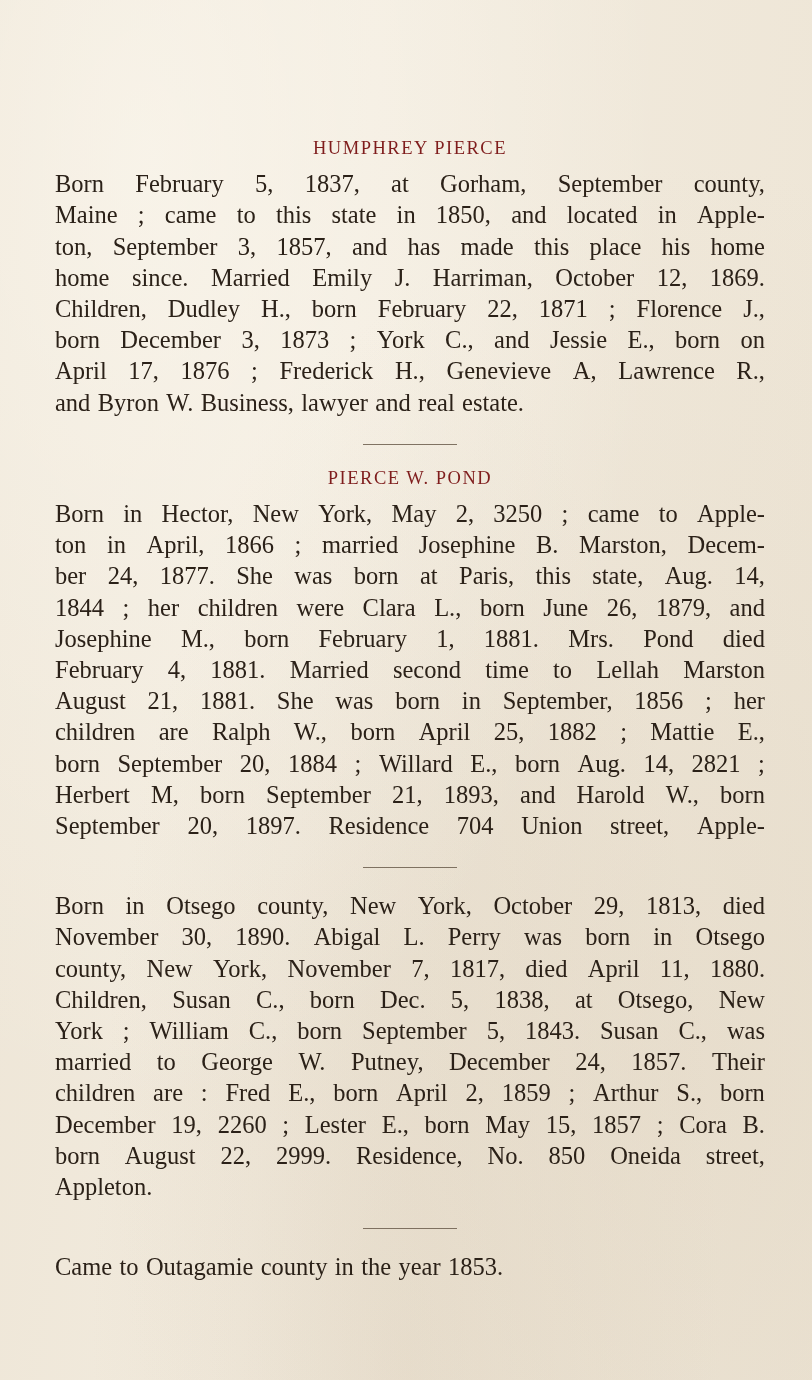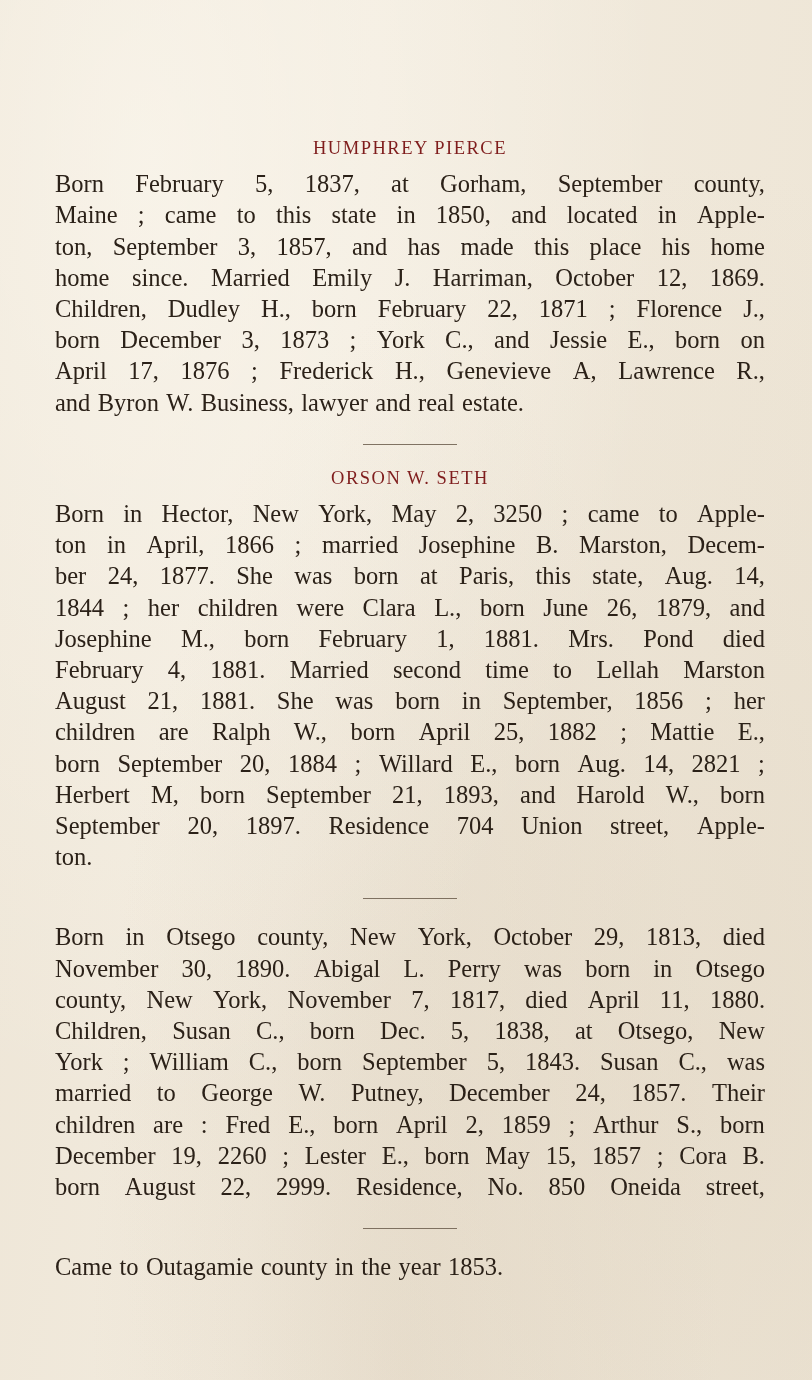--- a/index.html
+++ b/index.html
@@ -227,21 +227,21 @@
           <span class="w">real</span>
           <span class="w">estate.</span>
         </div>
       </div>
       <div class="gap-after-para"></div>
       <div class="gap-before-rule"></div>
       <div class="rule-wrap">
         <div class="rule"></div>
       </div>
       <div class="gap-after-rule"></div>
-      <div class="entry-heading">ORSON W. SETH</div>
+      <div class="entry-heading">PIERCE W. POND</div>
       <div class="para">
         <div class="line just">
           <span class="w">Born</span>
           <span class="w">in</span>
           <span class="w">Hector,</span>
           <span class="w">New</span>
           <span class="w">York,</span>
           <span class="w">May</span>
           <span class="w">2,</span>
           <span class="w">3250</span>
@@ -366,23 +366,20 @@
         </div>
         <div class="line just">
           <span class="w">September</span>
           <span class="w">20,</span>
           <span class="w">1897.</span>
           <span class="w">Residence</span>
           <span class="w">704</span>
           <span class="w">Union</span>
           <span class="w">street,</span>
           <span class="w">Apple-</span>
-        </div>
-        <div class="line last">
-          <span class="w">ton.</span>
         </div>
       </div>
       <div class="gap-after-para"></div>
       <div class="gap-before-rule"></div>
       <div class="rule-wrap">
         <div class="rule"></div>
       </div>
       <div class="gap-after-rule"></div>
       <div class="para">
         <div class="line just">
@@ -491,20 +488,23 @@
           <span class="w">born</span>
           <span class="w">August</span>
           <span class="w">22,</span>
           <span class="w">2999.</span>
           <span class="w">Residence,</span>
           <span class="w">No.</span>
           <span class="w">850</span>
           <span class="w">Oneida</span>
           <span class="w">street,</span>
         </div>
+        <div class="line last">
+          <span class="w">Appleton.</span>
+        </div>
       </div>
       <div class="gap-after-para"></div>
       <div class="gap-before-rule"></div>
       <div class="rule-wrap">
         <div class="rule"></div>
       </div>
       <div class="gap-after-rule"></div>
       <div class="para">
         <div class="line last">
           <span class="w">Came</span>

